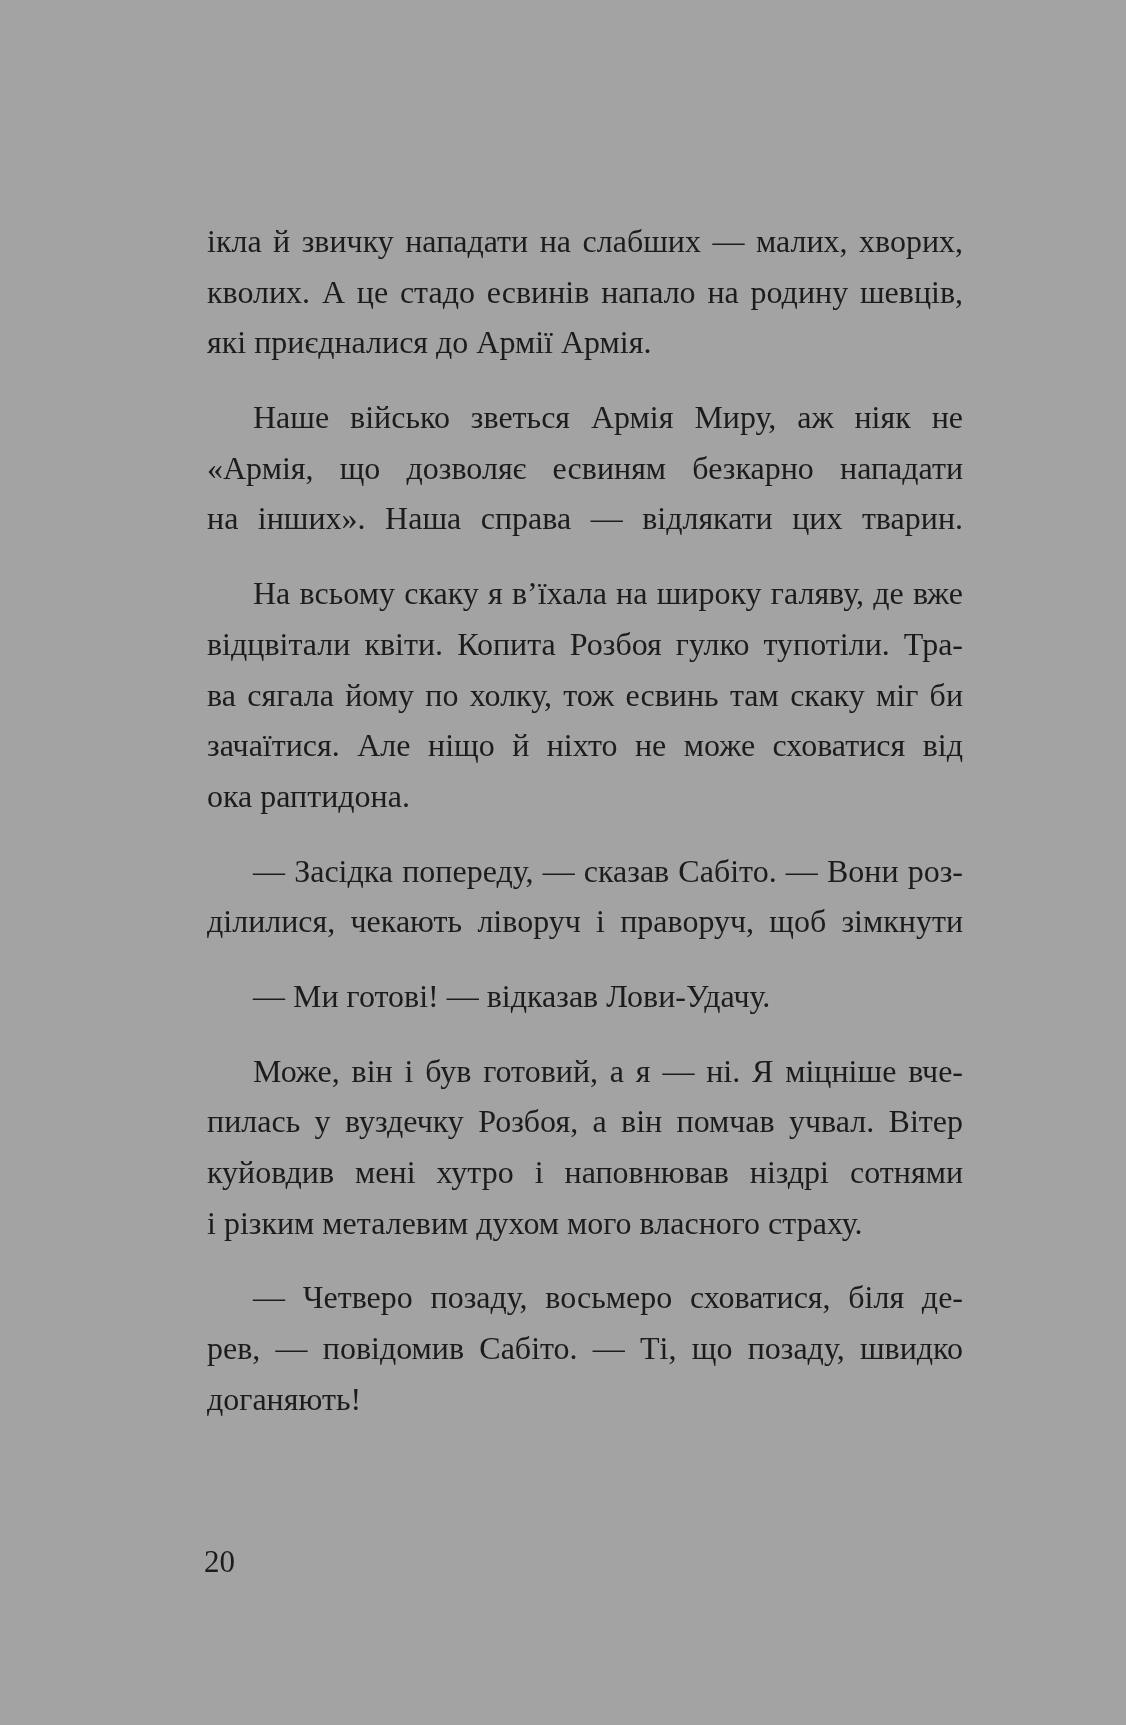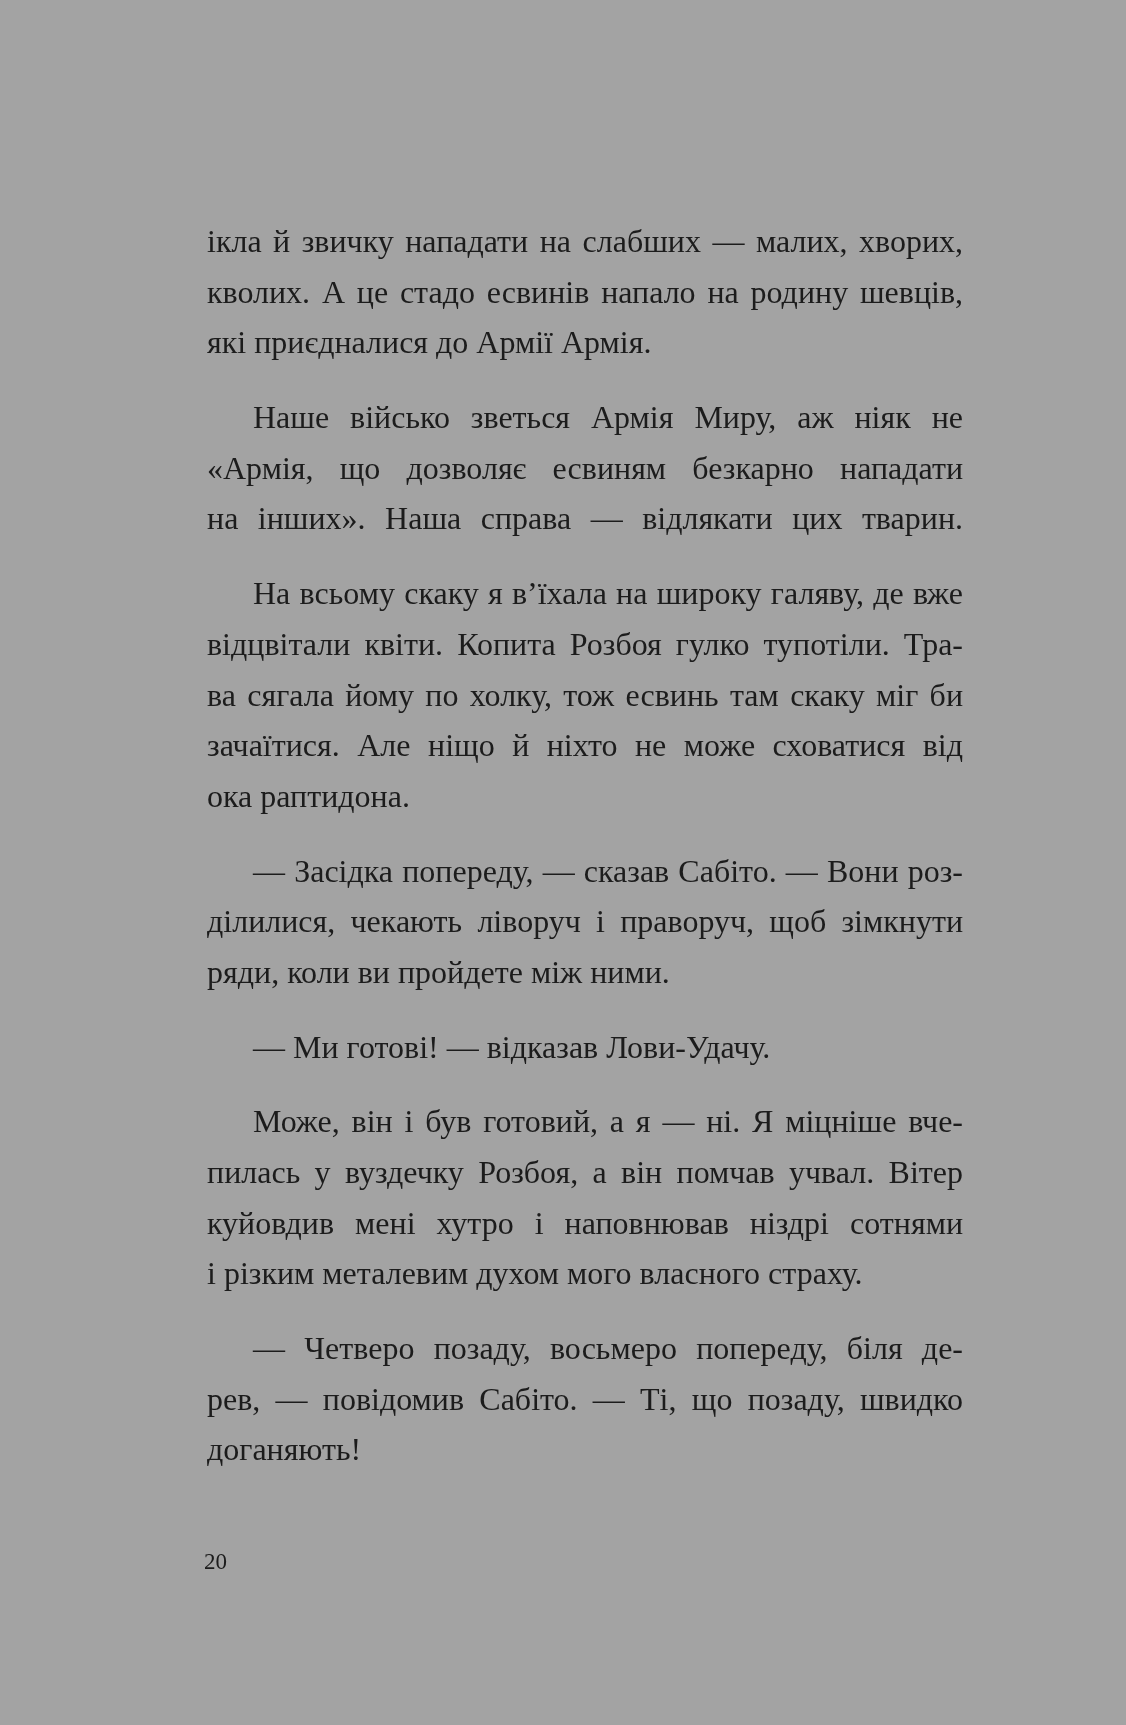--- a/index.html
+++ b/index.html
@@ -41,21 +41,21 @@
   }
   .line.indent {
     text-indent: 46px;
     margin-top: 24px;
   }
   .page-number {
     position: absolute;
     left: 204px;
     top: 1544px;
     font-family: "Liberation Serif", "DejaVu Serif", serif;
-    font-size: 23px;
+    font-size: 31px;
     line-height: 36px;
     color: #1c1c1c;
   }
 </style>
 </head>
 <body>
 
 <div class="page">
   <div class="text-block" id="text-block">
       <div class="para">
@@ -71,31 +71,30 @@
       <div class="para">
         <div class="line indent">На всьому скаку я в’їхала на широку галяву, де вже</div>
         <div class="line">відцвітали квіти. Копита Розбоя гулко тупотіли. Тра-</div>
         <div class="line">ва сягала йому по холку, тож есвинь там скаку міг би</div>
         <div class="line">зачаїтися. Але ніщо й ніхто не може сховатися від</div>
         <div class="line last">ока раптидона.</div>
       </div>
       <div class="para">
         <div class="line indent">— Засідка попереду, — сказав Сабіто. — Вони роз-</div>
         <div class="line">ділилися, чекають ліворуч і праворуч, щоб зімкнути</div>
-        <div class="line last">ряди, коли ви пройдете між ними.</div>
       </div>
       <div class="para">
         <div class="line last indent">— Ми готові! — відказав Лови-Удачу.</div>
       </div>
       <div class="para">
         <div class="line indent">Може, він і був готовий, а я — ні. Я міцніше вче-</div>
         <div class="line">пилась у вуздечку Розбоя, а він помчав учвал. Вітер</div>
         <div class="line">куйовдив мені хутро і наповнював ніздрі сотнями</div>
         <div class="line last">і різким металевим духом мого власного страху.</div>
       </div>
       <div class="para">
-        <div class="line indent">— Четверо позаду, восьмеро попереду, біля де-</div>
+        <div class="line indent">— Четверо позаду, восьмеро сховатися, біля де-</div>
         <div class="line">рев, — повідомив Сабіто. — Ті, що позаду, швидко</div>
         <div class="line last">доганяють!</div>
       </div>
     </div>
   <div class="page-number">20</div>
 </div>
 
 </body></html>

